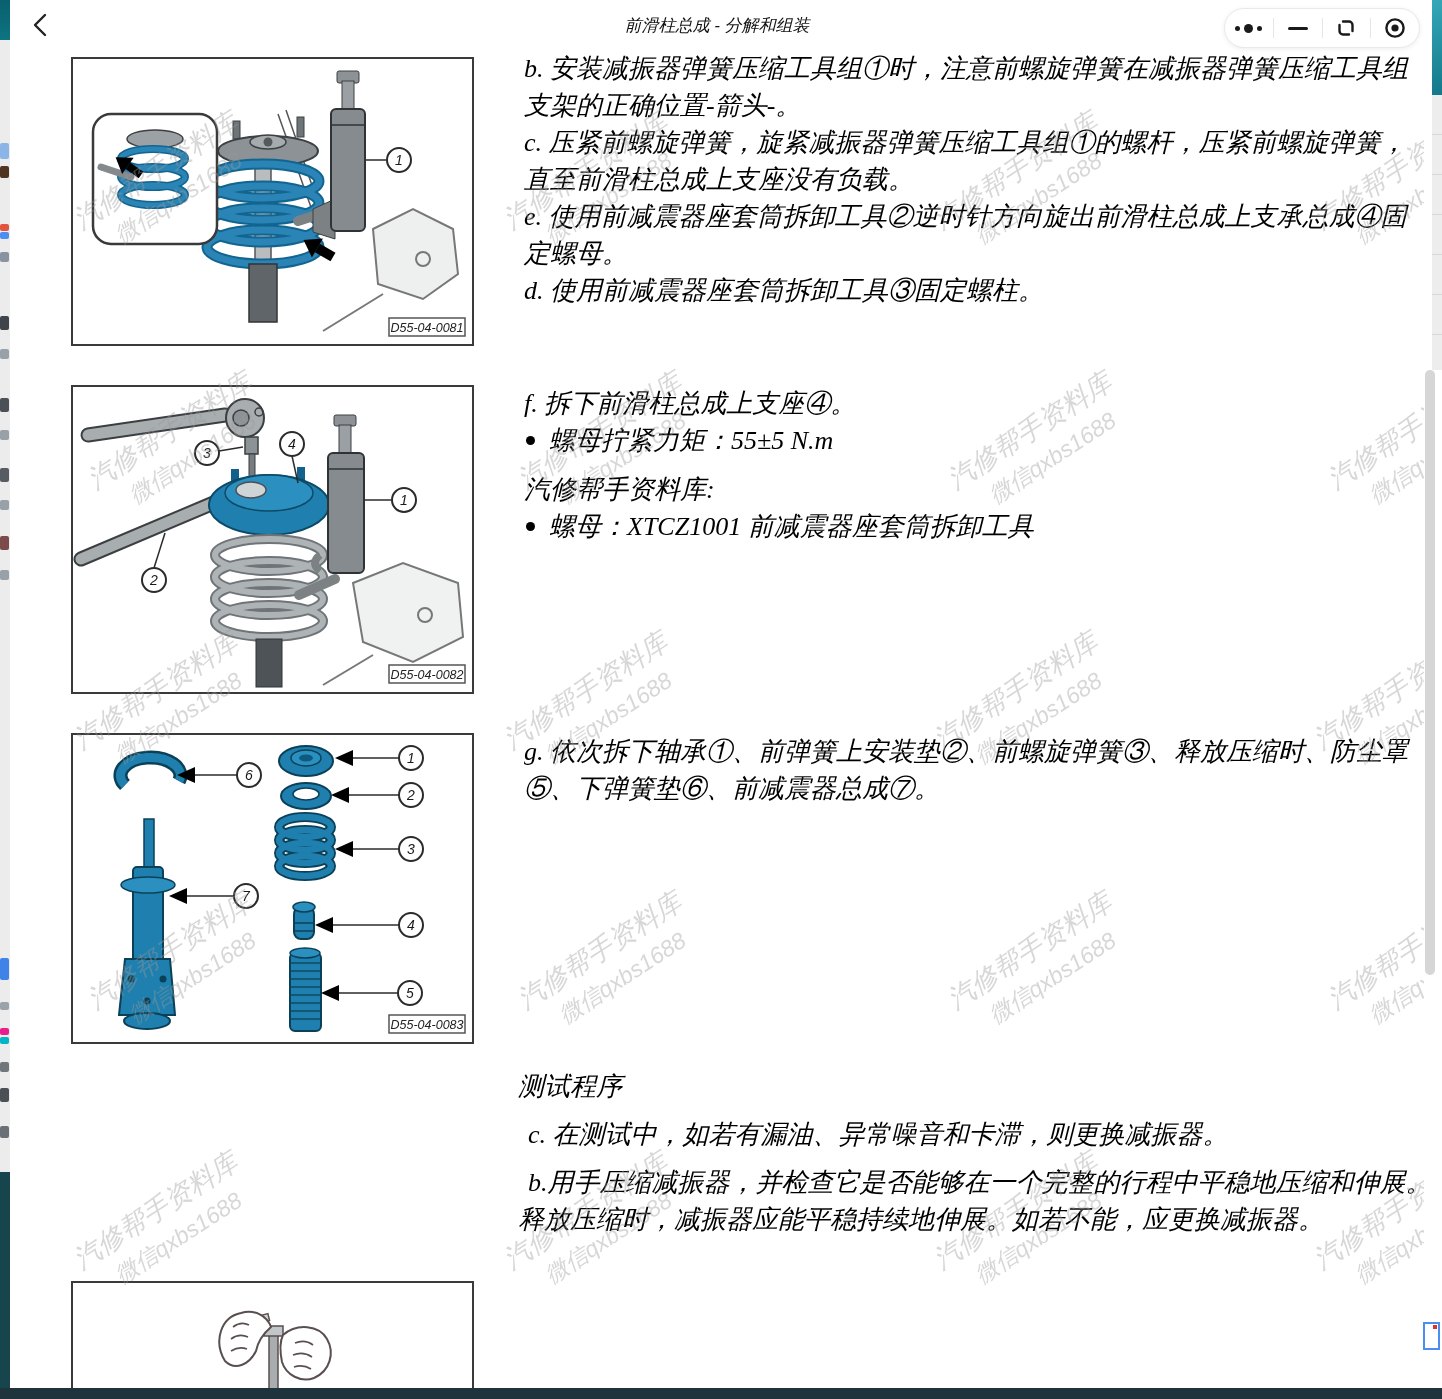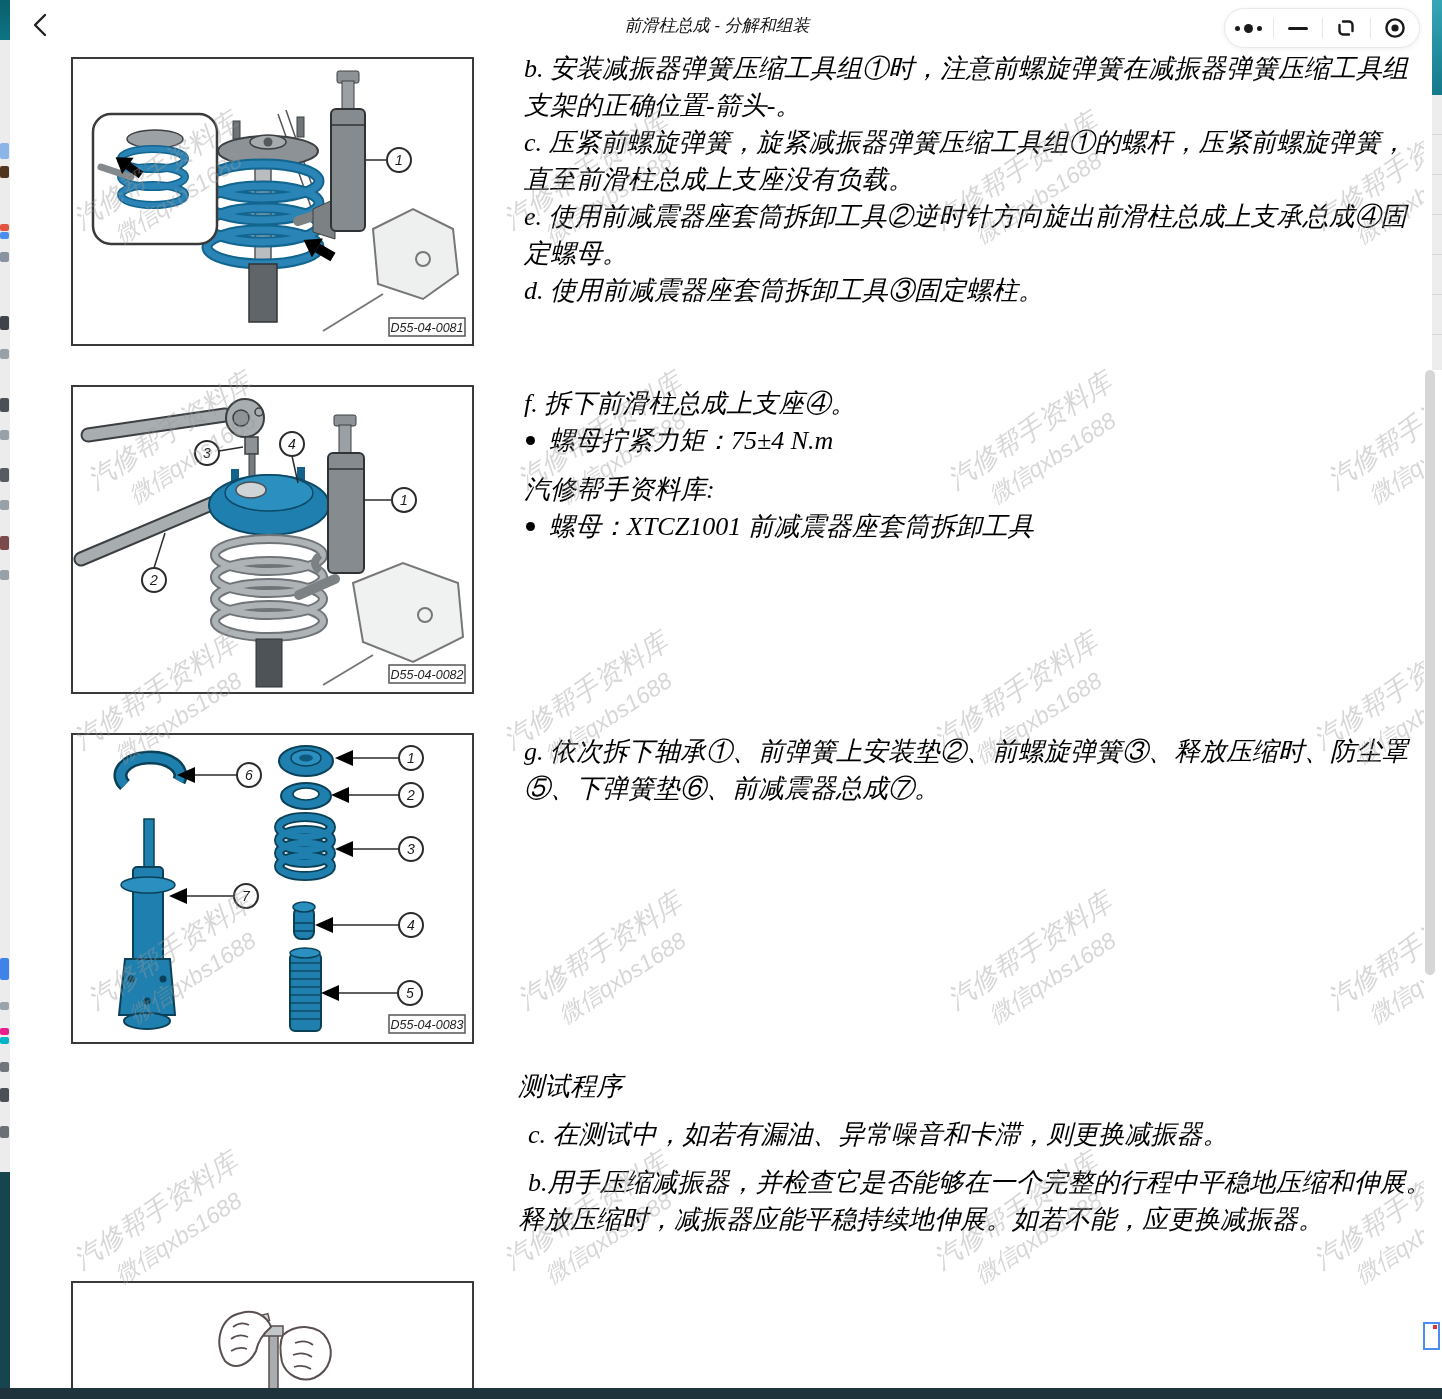--- a/index.html
+++ b/index.html
@@ -382,21 +382,21 @@
     <p><span>b.</span> <span>安装减振器弹簧压缩工具组①时，注意前螺旋弹簧在减振器弹簧压缩工具组支架的正确位置-箭头-。</span></p>
     <p><span>c.</span> <span>压紧前螺旋弹簧，旋紧减振器弹簧压缩工具组①的螺杆，压紧前螺旋弹簧，直至前滑柱总成上支座没有负载。</span></p>
     <p><span>e.</span> <span>使用前减震器座套筒拆卸工具②逆时针方向旋出前滑柱总成上支承总成④固定螺母。</span></p>
     <p><span>d.</span> <span>使用前减震器座套筒拆卸工具③固定螺柱。</span></p>
   </div>
 
   <div class="doc-text fb">
     <p><span>f.</span> <span>拆下前滑柱总成上支座④。</span></p>
     <div class="bullet-line">
       <span class="bullet-dot"></span>
-      <p><span>螺母拧紧力矩：</span><span>75±4 N.m</span></p>
+      <p><span>螺母拧紧力矩：</span><span>55±5 N.m</span></p>
     </div>
     <p class="tools-heading">汽修帮手资料库:</p>
     <div class="bullet-line">
       <span class="bullet-dot"></span>
       <p><span>螺母：</span><span>XTCZ1001 前减震器座套筒拆卸工具</span></p>
     </div>
   </div>
 
   <div class="doc-text gb">
     <p><span>g.</span> <span>依次拆下轴承①、前弹簧上安装垫②、前螺旋弹簧③、释放压缩时、防尘罩⑤、下弹簧垫⑥、前减震器总成⑦。</span></p>

